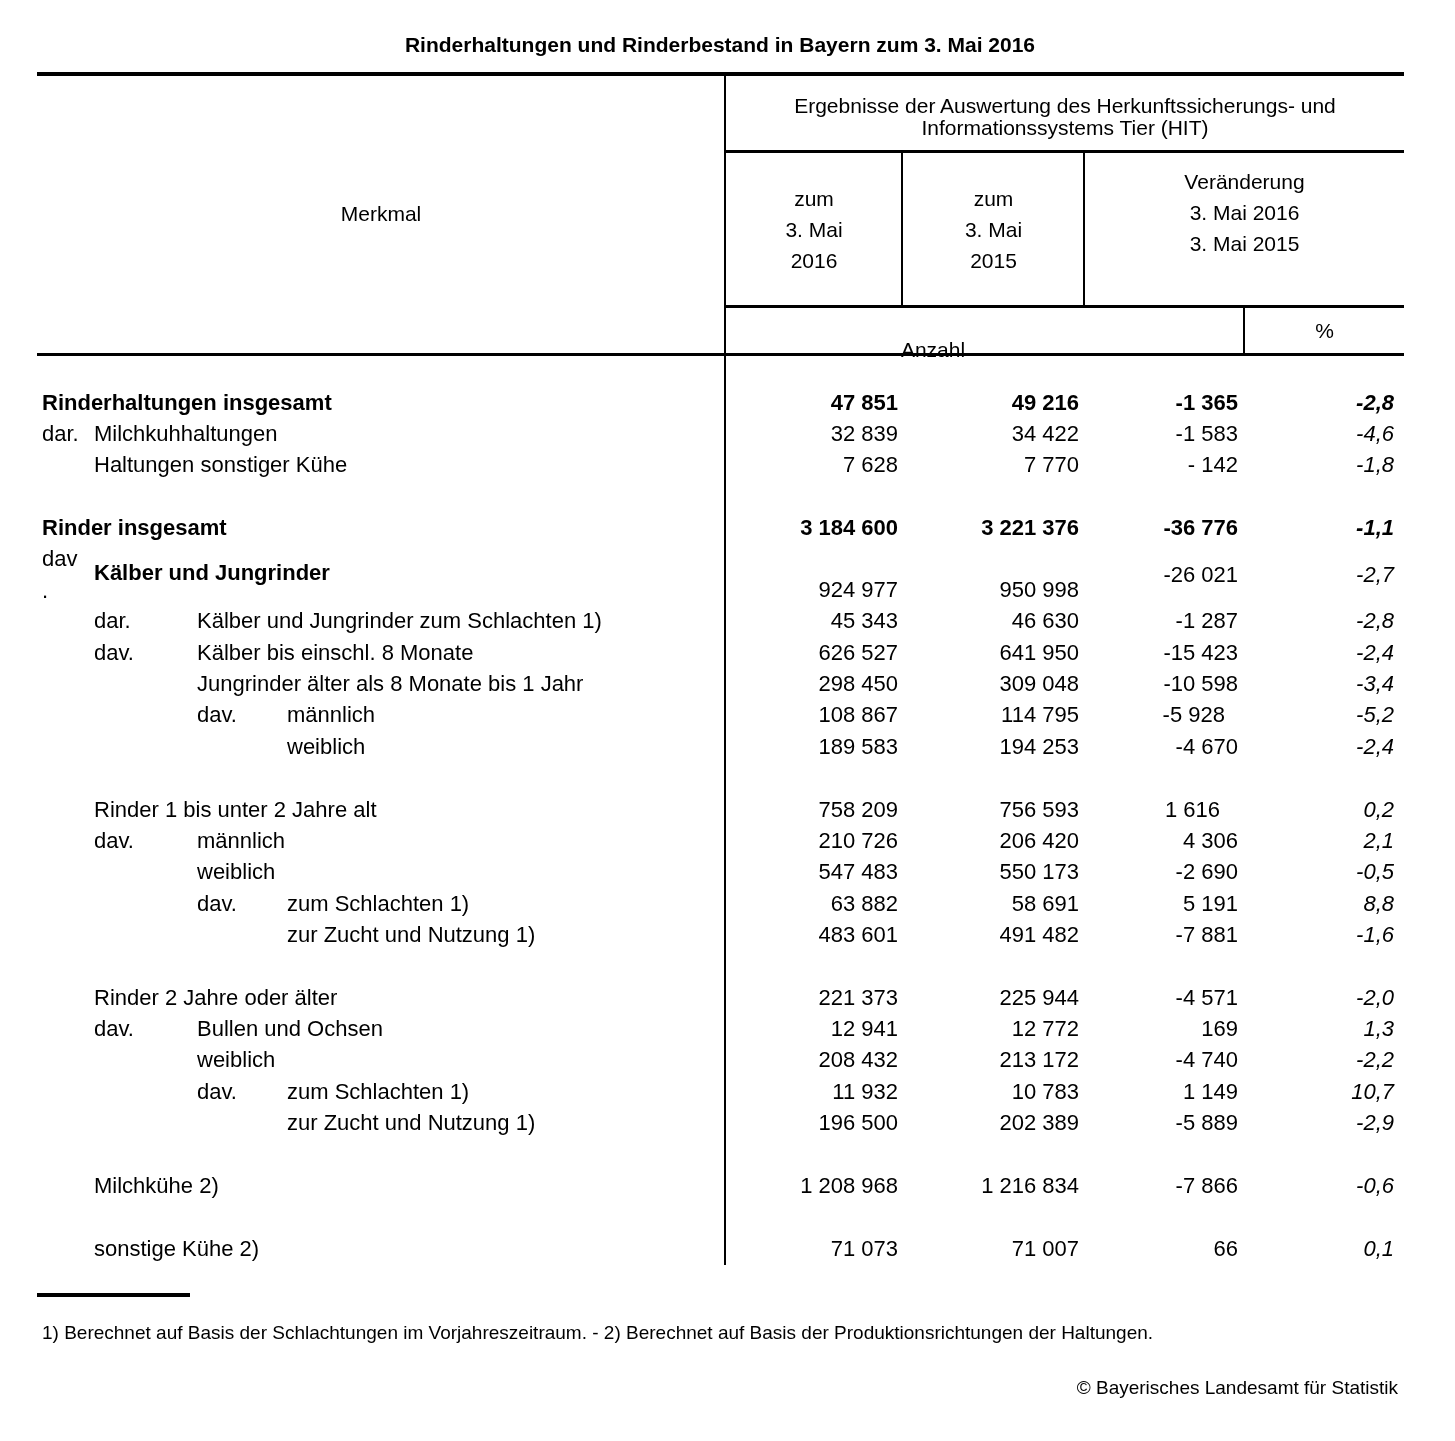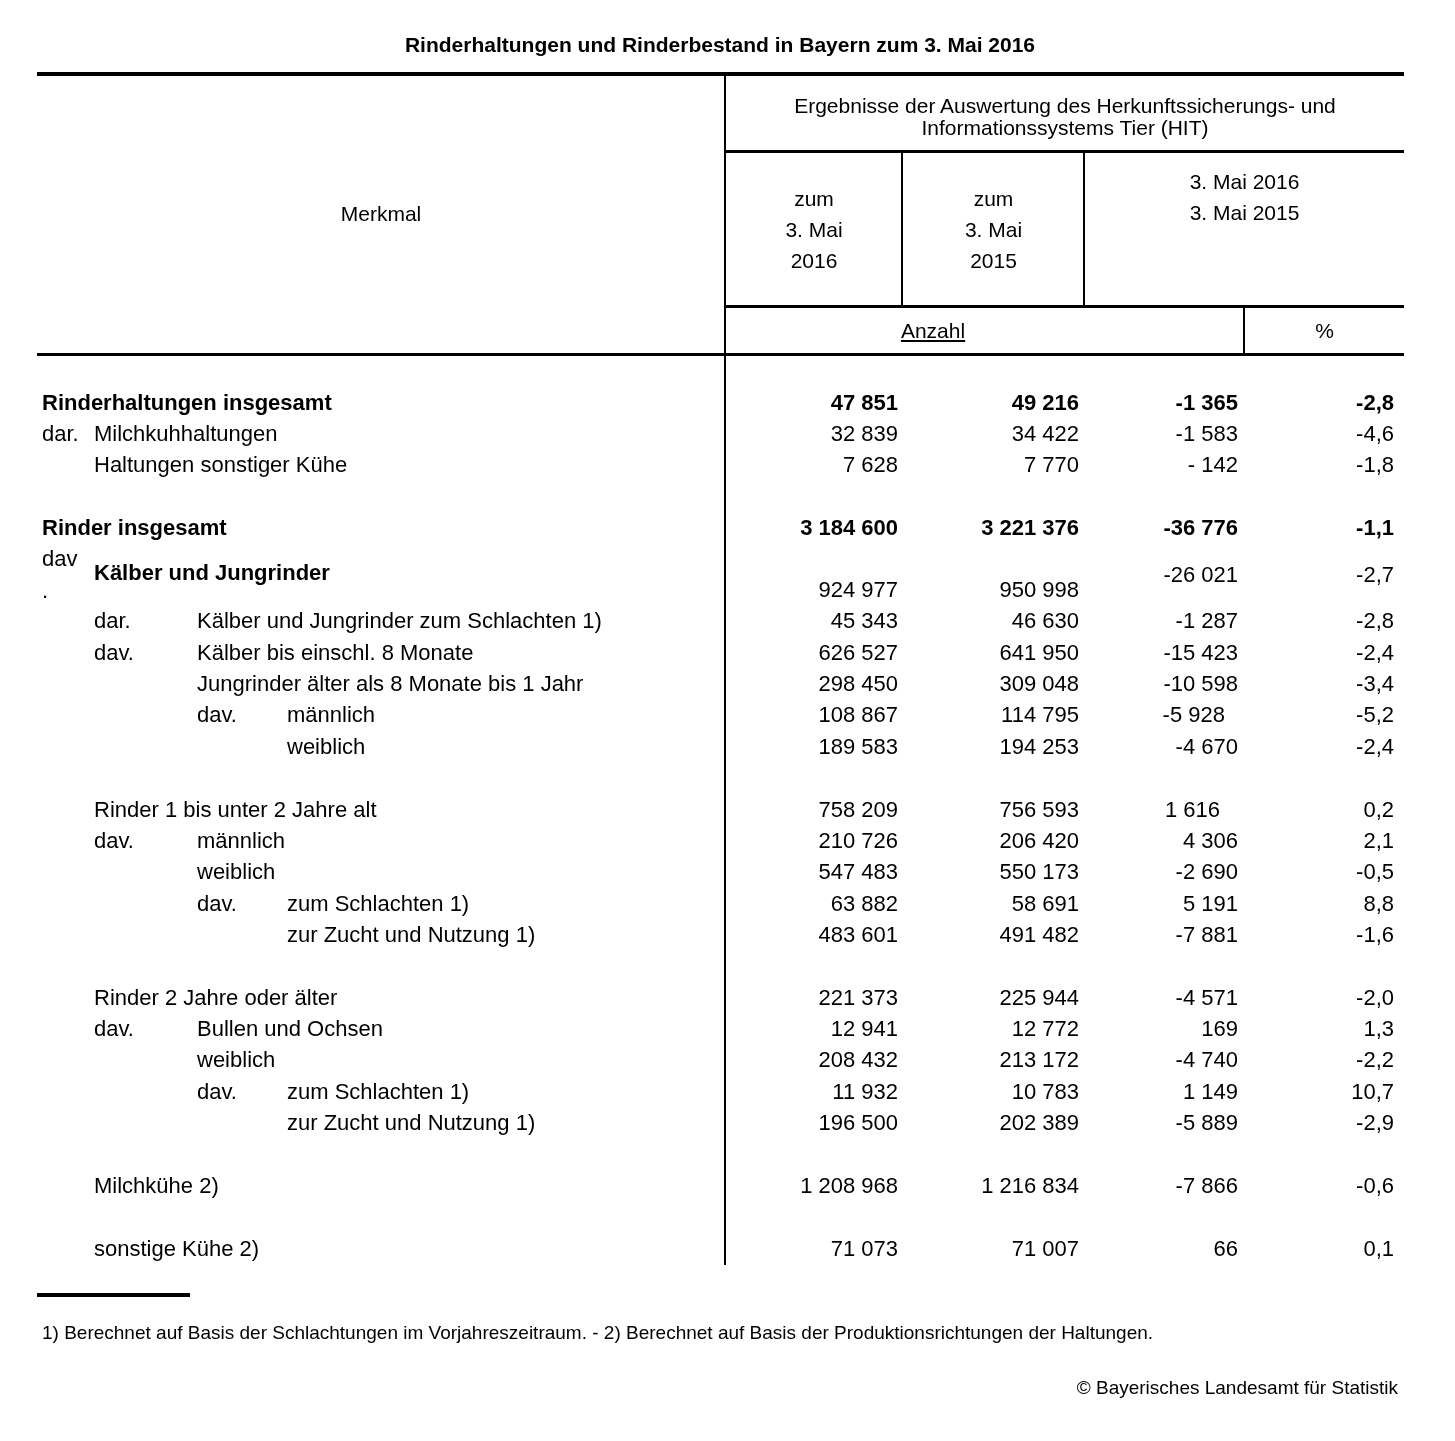--- a/index.html
+++ b/index.html
@@ -7,21 +7,21 @@
       width: 1455px; height: 1441px; position: relative; overflow: hidden;
       font-family: "Liberation Sans", sans-serif; color: #000;
     }
     .abs { position: absolute; white-space: nowrap; }
     .title { left: 0; width: 1440px; top: 33px; text-align: center; font-weight: bold; font-size: 21px; }
     .hline { position: absolute; background: #000; }
     .vline { position: absolute; background: #000; }
     .hdr { position: absolute; text-align: center; font-size: 21px; line-height: 31px; }
     .lbl { position: absolute; font-size: 22px; line-height: 26px; white-space: nowrap; }
     .num { position: absolute; font-size: 22px; line-height: 26px; text-align: right; white-space: nowrap; }
-    .pct { }
+    .pct { font-style: italic; }
     .bold { font-weight: bold; }
     .foot { position: absolute; font-size: 19px; white-space: nowrap; }
   </style>
 </head>
 <body>
 
 <div class="abs title">Rinderhaltungen und Rinderbestand in Bayern zum 3. Mai 2016</div>
 
 <div class="hline" style="left:37px; top:72px; width:1367px; height:4px;"></div>
 <div class="hline" style="left:725px; top:150px; width:679px; height:3px;"></div>
@@ -41,24 +41,25 @@
   <div>zum</div>
   <div>3. Mai</div>
   <div>2016</div>
 </div>
 <div class="hdr" style="left:903px; width:181px; top:183px;">
   <div>zum</div>
   <div>3. Mai</div>
   <div>2015</div>
 </div>
 <div class="hdr" style="left:1085px; width:319px; top:166px;">
+  <div>Veränderung</div>
   <div>3. Mai 2016</div>
   <div>3. Mai 2015</div>
 </div>
-<div class="hdr" style="left:726px; width:414px; top:315px;text-decoration:underline;">Anzahl</div>
+<div class="hdr" style="left:726px; width:414px; top:334px;">Anzahl</div>
 <div class="hdr" style="left:1245px; width:159px; top:315px;">%</div>
 
 <div>
 
   <div class="lbl bold" style="left:42px; top:390px;">Rinderhaltungen insgesamt</div>
 
   <div class="lbl" style="left:42px; top:421px;">dar.</div>
   <div class="lbl" style="left:94px; top:421px;">Milchkuhhaltungen</div>
 
   <div class="lbl" style="left:94px; top:452px;">Haltungen sonstiger Kühe</div>

